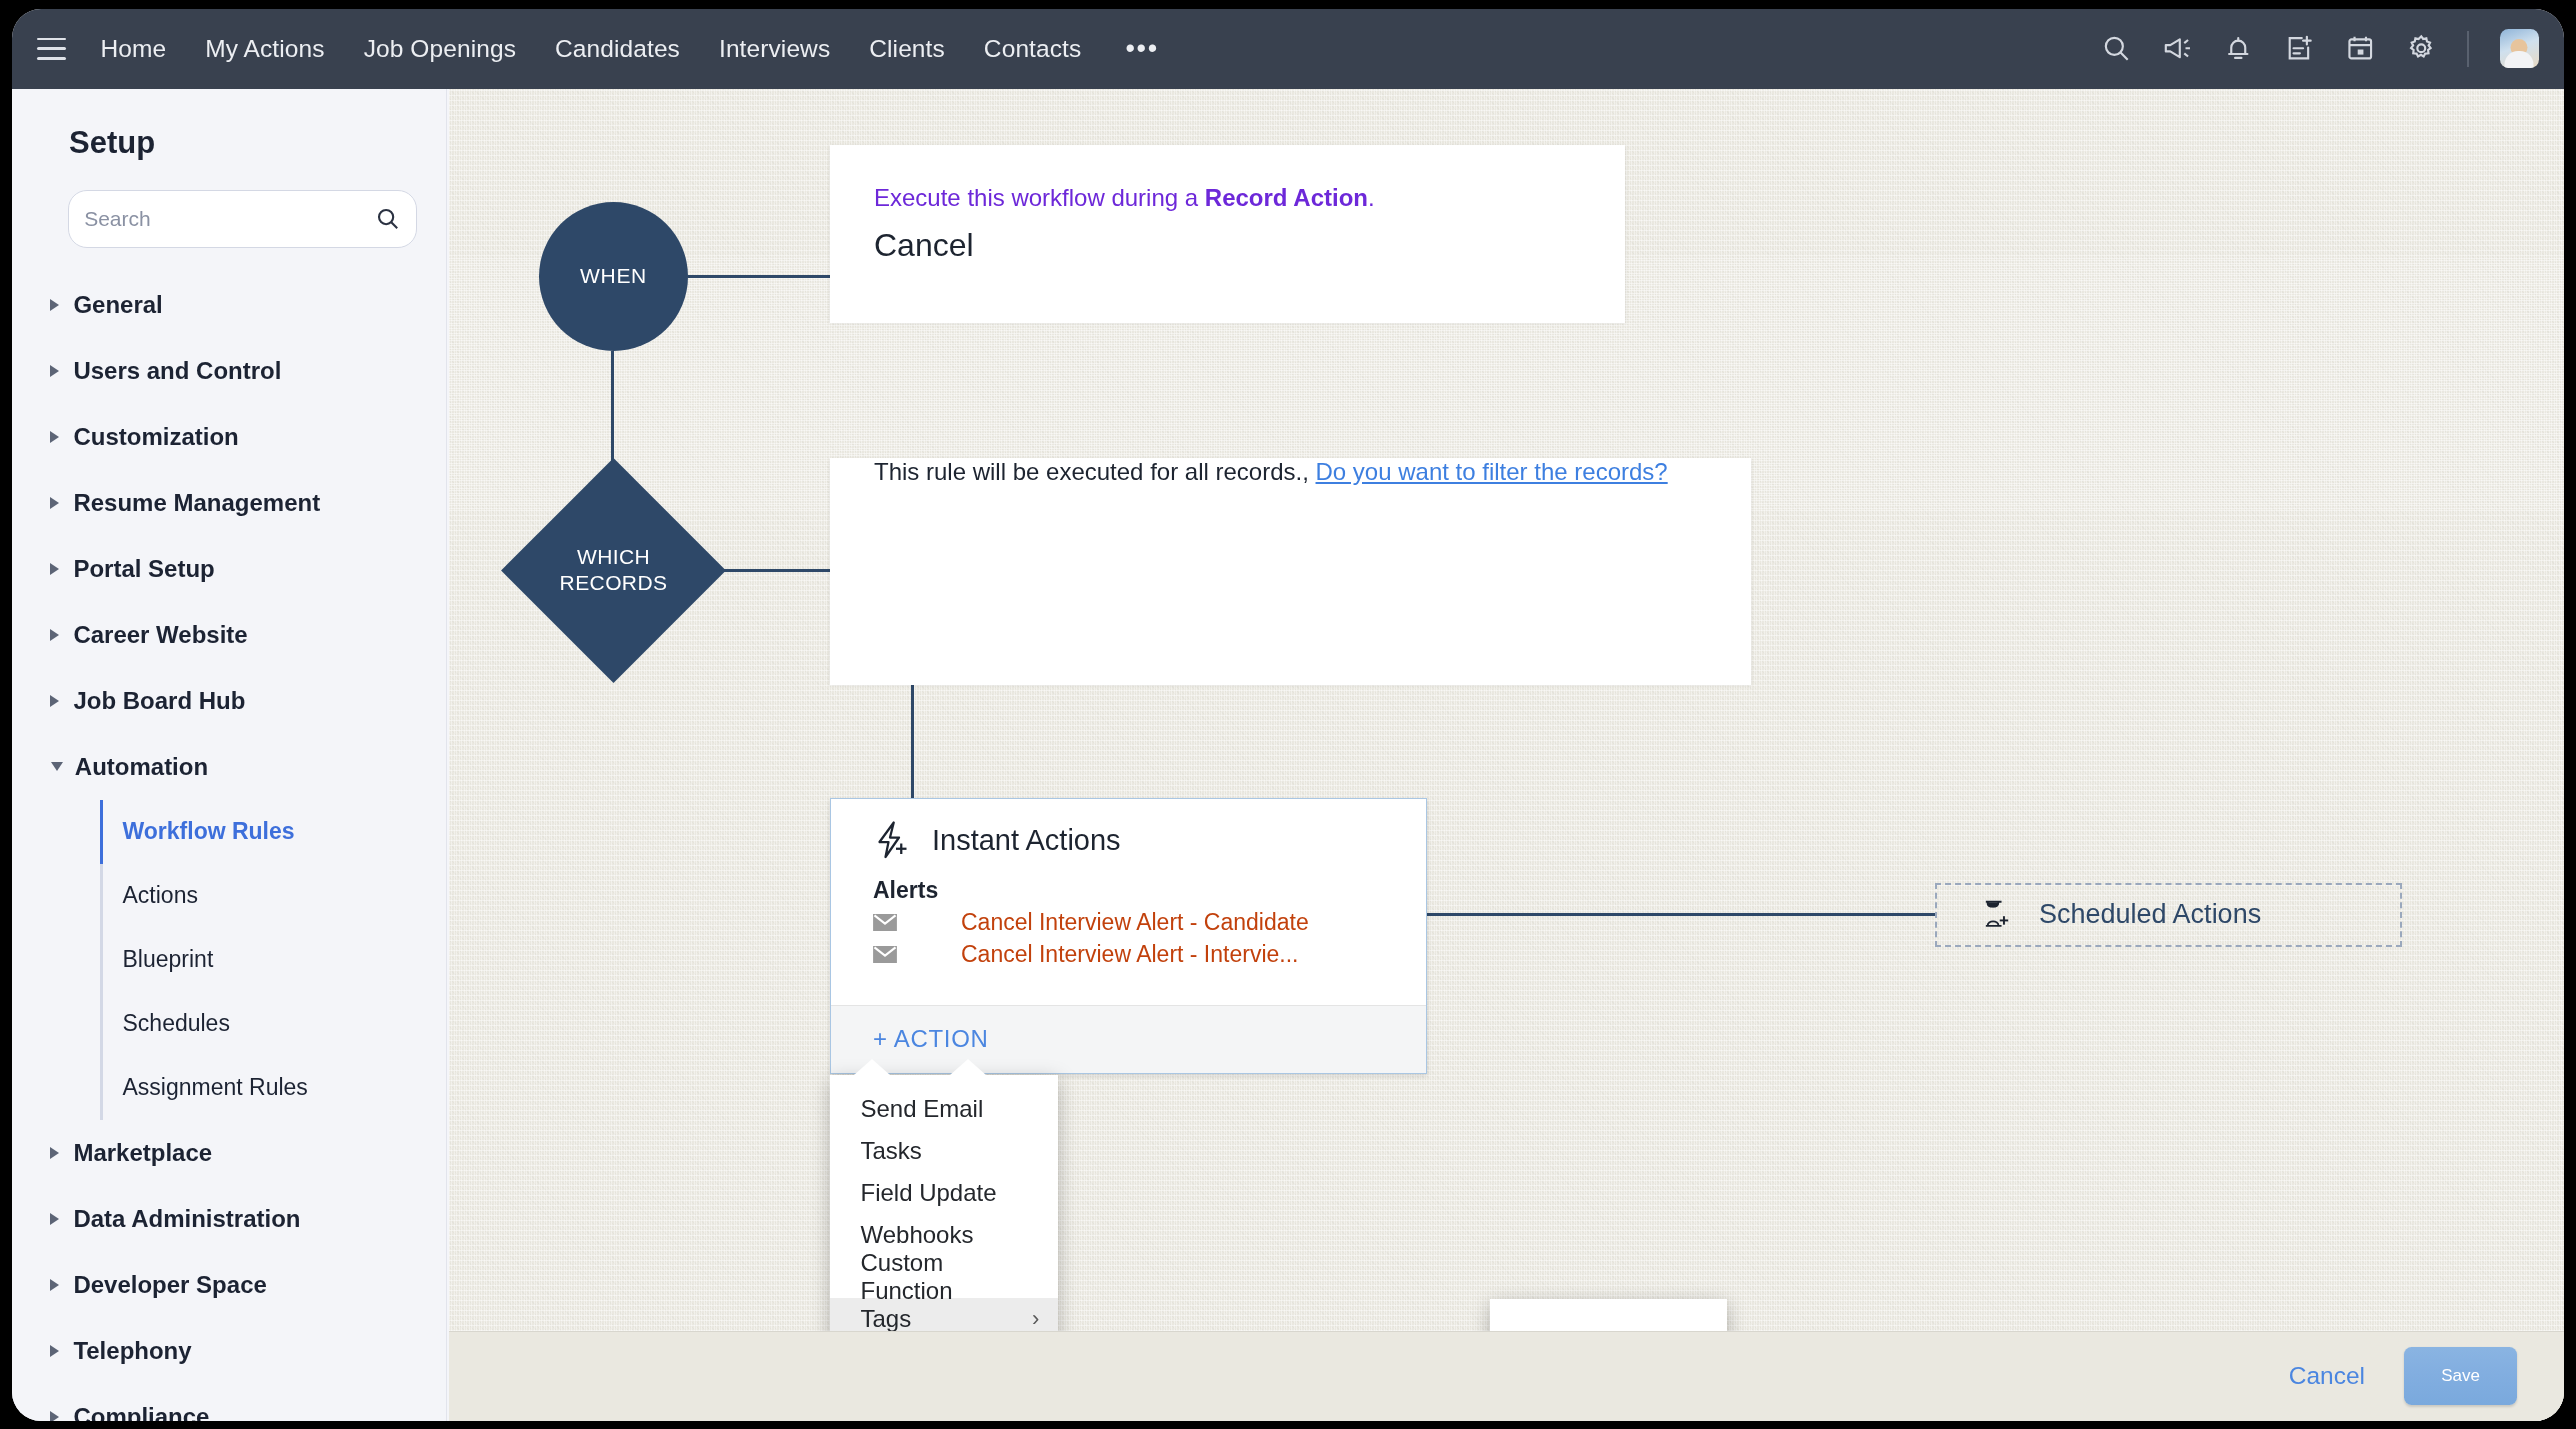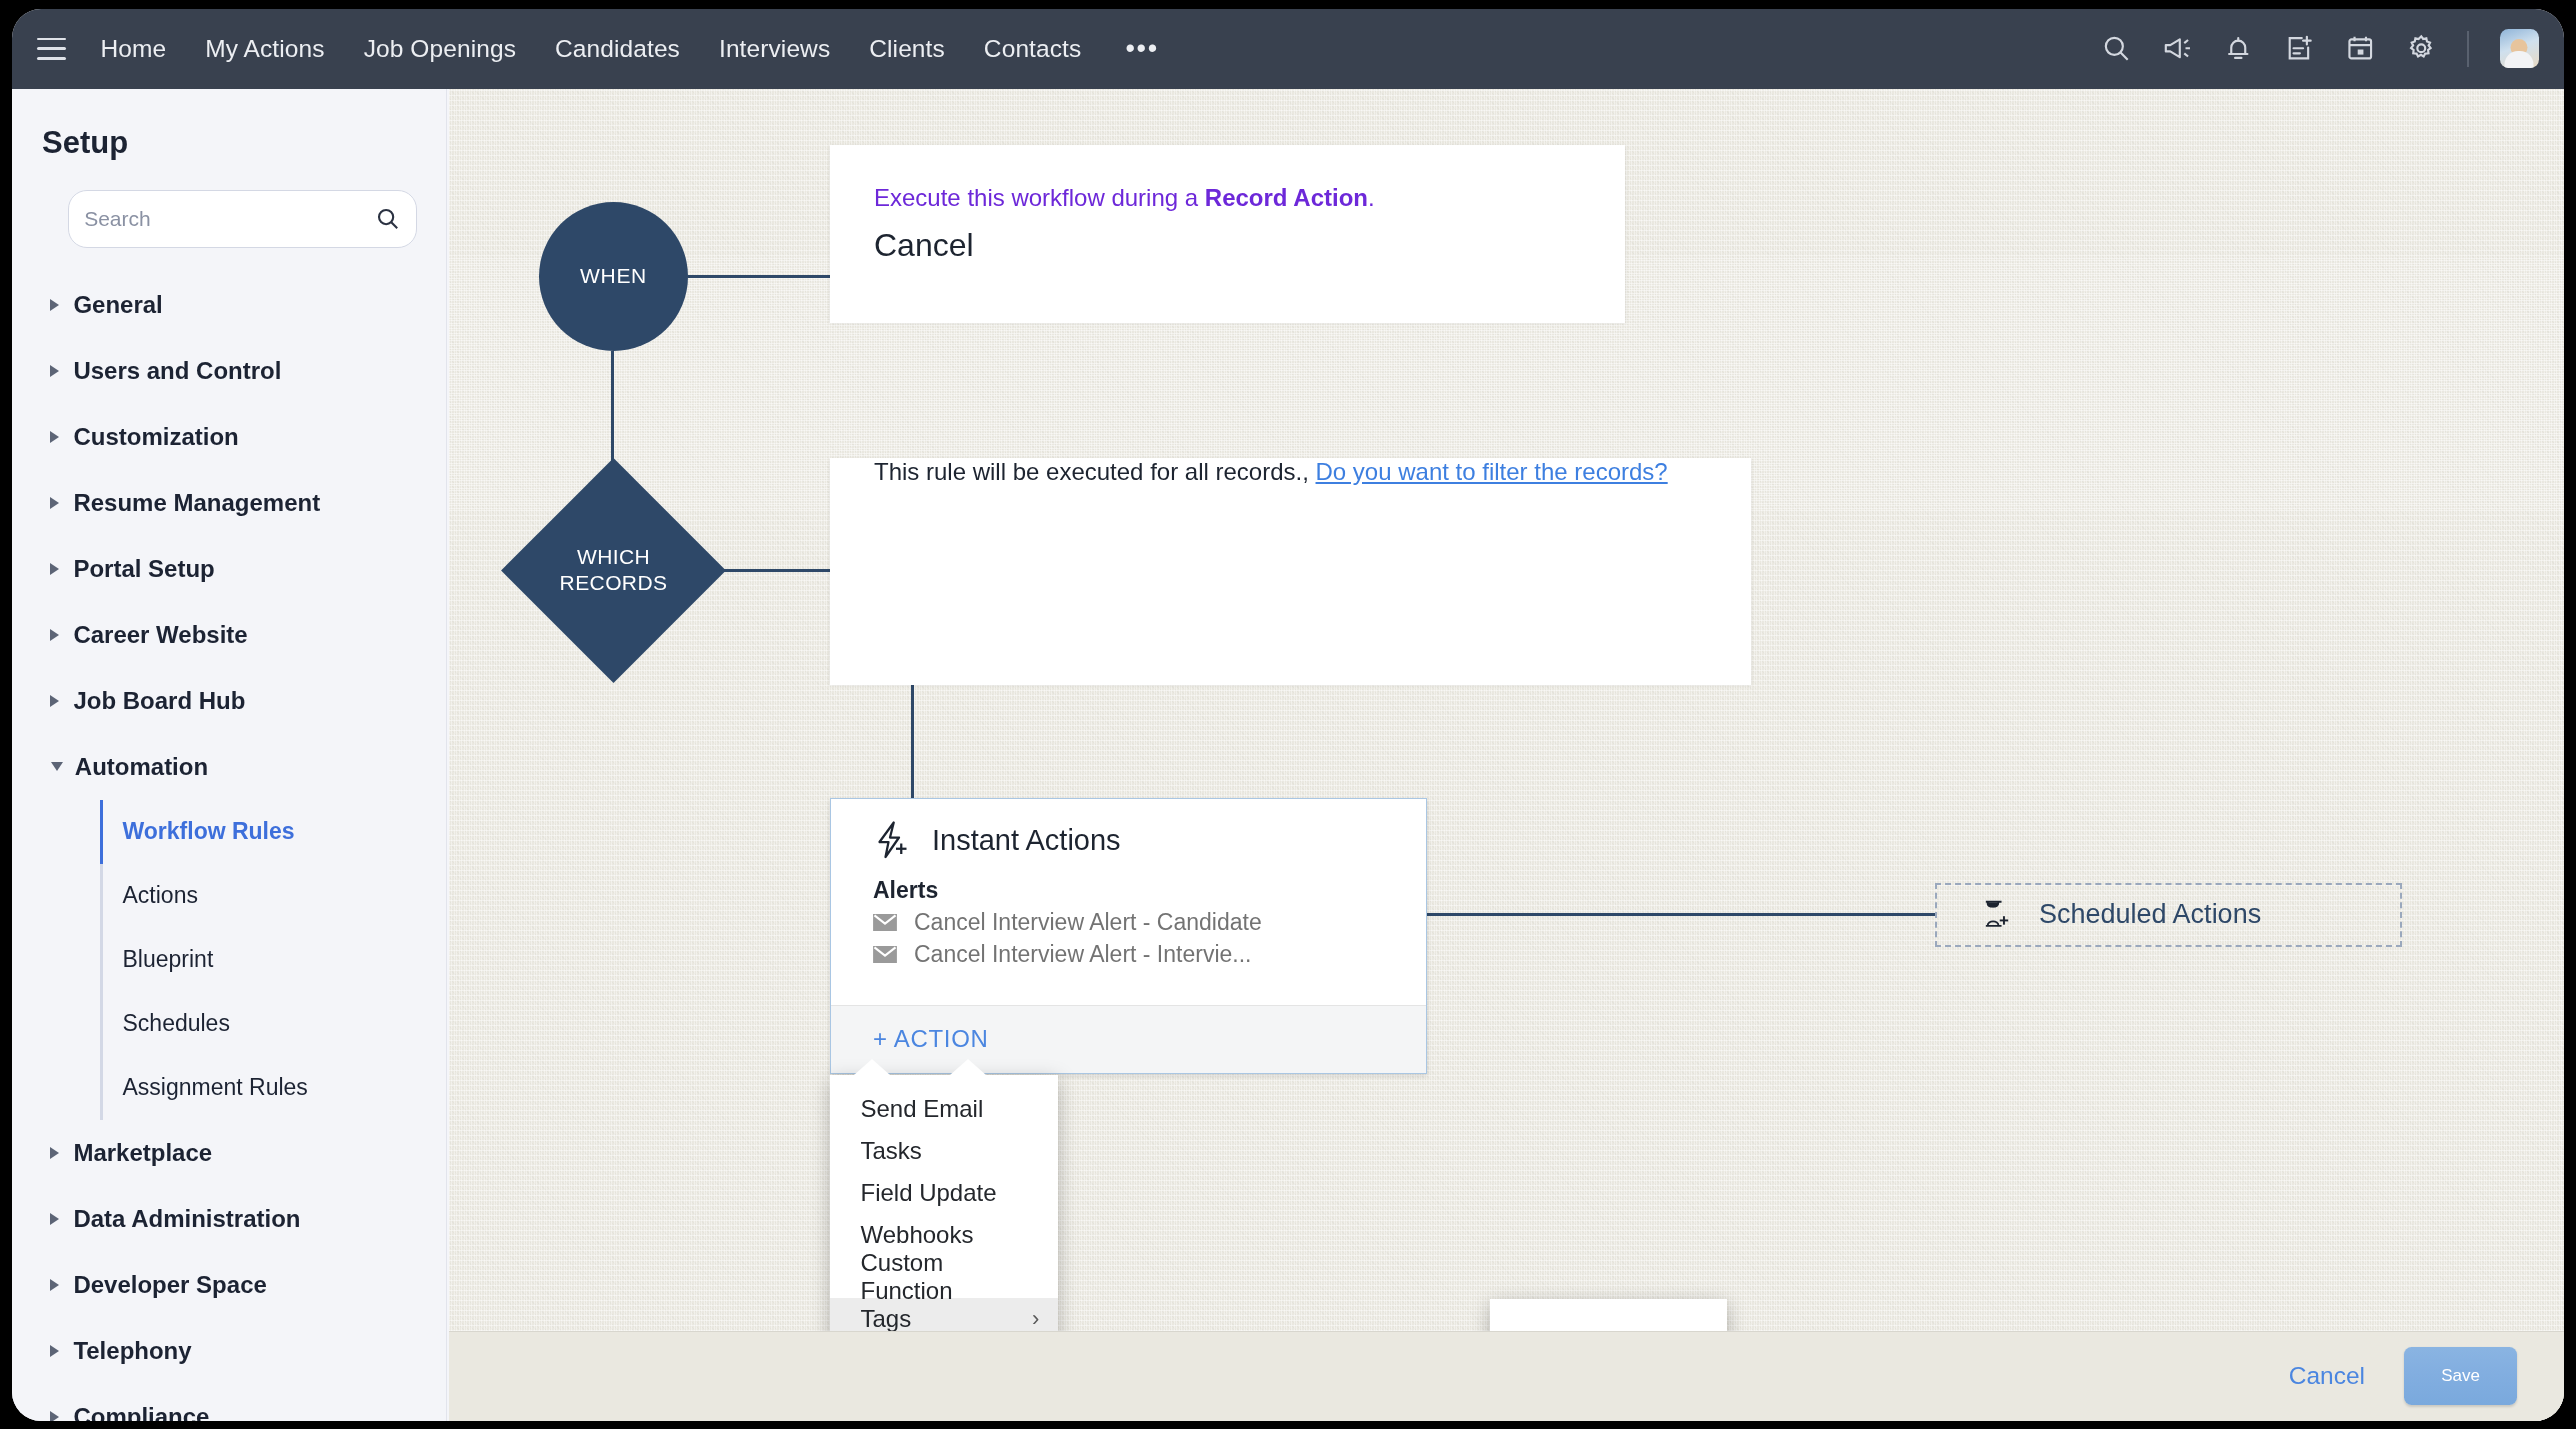--- a/index.html
+++ b/index.html
@@ -77,21 +77,21 @@
   
   #sidebar {
     position: absolute; left: 0; top: 80px;
     width: 435px; height: calc(100% - 80px);
     background: #f4f5f9;
     border-right: 1.7px solid #e2e4ec;
     overflow: hidden;
   }
   #setup-title {
     font-size: 31px; font-weight: bold; color: #1c2333;
-    margin: 36px 0 0 30px;
+    margin: 36px 0 0 57px;
   }
   #search-wrap {
     margin: 29px 0 0 56px;
     width: 349px; height: 58px;
     background: #fff; border: 1.7px solid #d4d8e4;
     border-radius: 19px;
     display: flex; align-items: center;
     padding: 0 15.2px;
   }
   #search-input {
@@ -221,21 +221,21 @@
     display: flex; align-items: center;
     padding: 22px 16px 0 42px;
   }
   #bolt-icon { width: 37px; height: 39px; margin-right: 22px; }
   #bolt-icon svg { width:100%; height:100%; display:block; }
   #instant-title { font-size: 29px; color: #1d2430; }
   #alerts-label { font-size: 23px; font-weight: bold; color:#1d2430; margin: 17px 0 0 42px; }
   .alert-row { display:flex; align-items:center; margin: 5.1px 0 0 42px; }
   .mail-icon { width: 24px; height: 17px; margin-right: 17px; flex: 0 0 auto; }
   .mail-icon svg { width:100%; height:100%; display:block; }
-  .alert-text { font-size: 23px; color: #737373; white-space: nowrap; }
+  .alert-text { font-size: 23px; color: #c2410c; white-space: nowrap; margin-left: 47px; }
   #instant-spacer { height: 37px; }
   #action-bar {
     border-top: 1.7px solid #e4e4e4;
     background: #f4f5f6;
     height: 68px;
     display: flex; align-items: center;
     padding-left: 42px;
     cursor: pointer;
   }
   #action-bar-label { color: #4b86e0; font-size: 24px; letter-spacing: 0.7px; }

